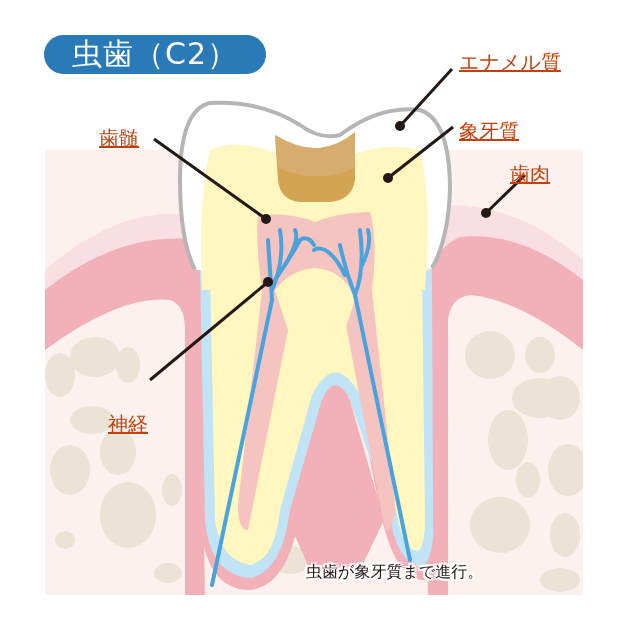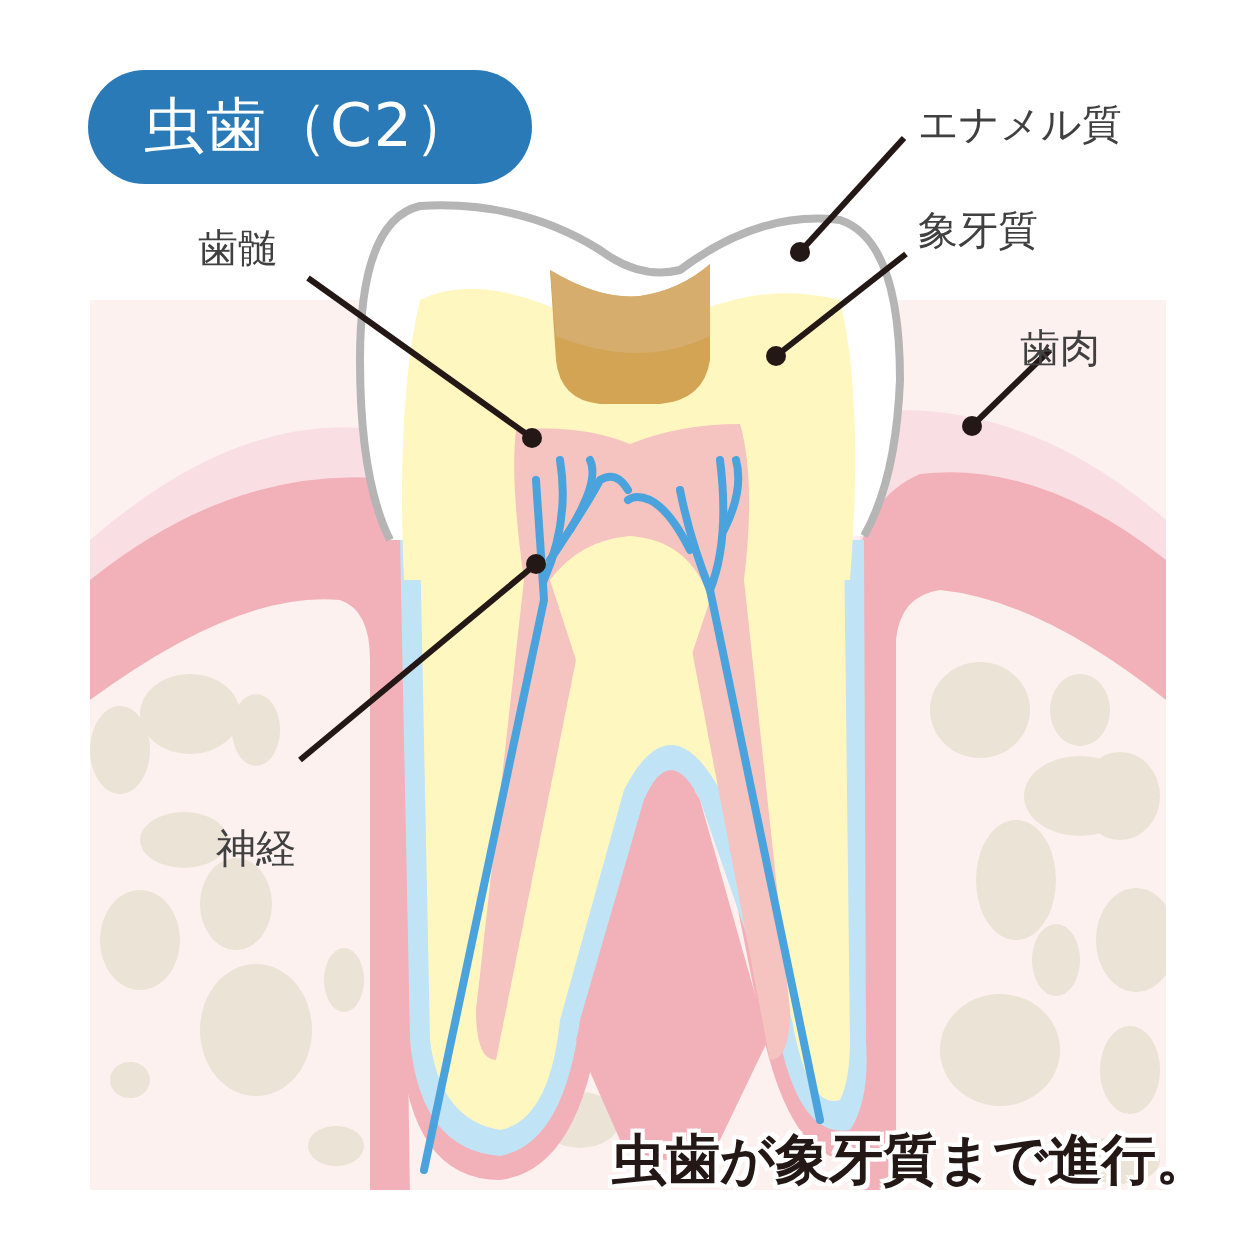--- a/index.html
+++ b/index.html
@@ -1,23 +1,23 @@
 <!DOCTYPE html>
 <html><head>
 <meta charset="utf-8">
 <style>
   html, body { margin:0; padding:0; background:#ffffff; }
   body { width:624px; height:625px; position:relative; overflow:hidden;
          font-family:"DejaVu Sans", sans-serif; }
   .canvas { position:absolute; left:0; top:0; width:624px; height:625px; }
-  .title-pill { position:absolute; left:44px; top:35px; width:222px; height:57px;
+  .title-pill { position:absolute; left:44px; top:35px; width:222px; height:39px;
     border-radius:29px; background:#2a7ab8; color:#fff; font-size:30px;
     display:flex; align-items:center; justify-content:center; letter-spacing:1px;text-align:center; }
-  .label { position:absolute; color:#404040; font-size:20px; line-height:1; white-space:nowrap; }
-  .caption { position:absolute; left:306px; top:562px; font-size:27px; font-weight:bold;
+  .label { position:absolute; color:#c2410c; font-size:20px; line-height:1; white-space:nowrap;text-decoration:underline; }
+  .caption { position:absolute; left:306px; top:562px; font-size:16px; font-weight:normal;
     color:#231815; white-space:nowrap;
     text-shadow: 2px 0 0 #fff, -2px 0 0 #fff, 0 2px 0 #fff, 0 -2px 0 #fff,
                  2px 2px 0 #fff, -2px -2px 0 #fff, 2px -2px 0 #fff, -2px 2px 0 #fff; }
 </style>
 </head>
 <body>
 
 <svg class="canvas" viewBox="0 0 624 625" xmlns="http://www.w3.org/2000/svg">
   <defs>
     <clipPath id="panel">
@@ -109,18 +109,18 @@
     <circle cx="388" cy="178" r="5"></circle>
     <circle cx="486" cy="213" r="5"></circle>
     <circle cx="266" cy="219" r="5"></circle>
     <circle cx="268" cy="282" r="5"></circle>
   </g>
 </svg>
 
 <div class="title-pill">虫歯（C2）</div>
 
 <div class="label" style="left:459px; top:52px;">エナメル質</div>
-<div class="label" style="left:459px; top:105px;">象牙質</div>
+<div class="label" style="left:459px; top:121px;">象牙質</div>
 <div class="label" style="left:510px; top:164px;">歯肉</div>
-<div class="label" style="left:99px; top:114px;">歯髄</div>
+<div class="label" style="left:99px; top:128px;">歯髄</div>
 <div class="label" style="left:108px; top:414px;">神経</div>
 
 <div class="caption">虫歯が象牙質まで進行。</div>
 
 </body></html>

